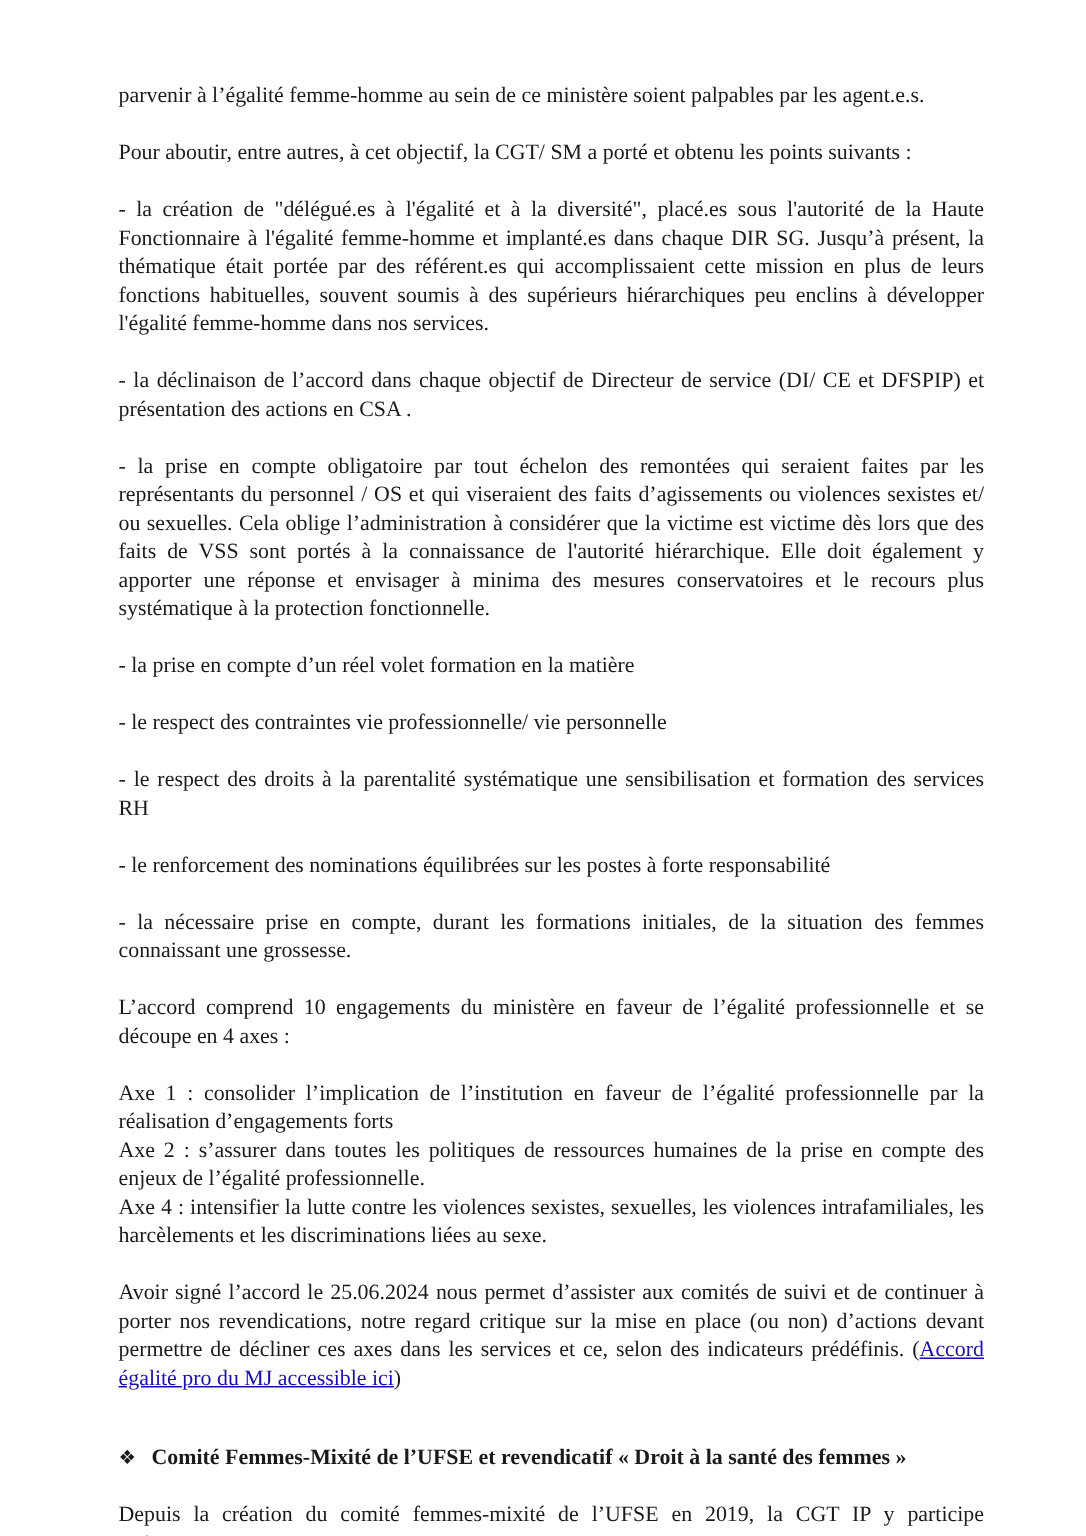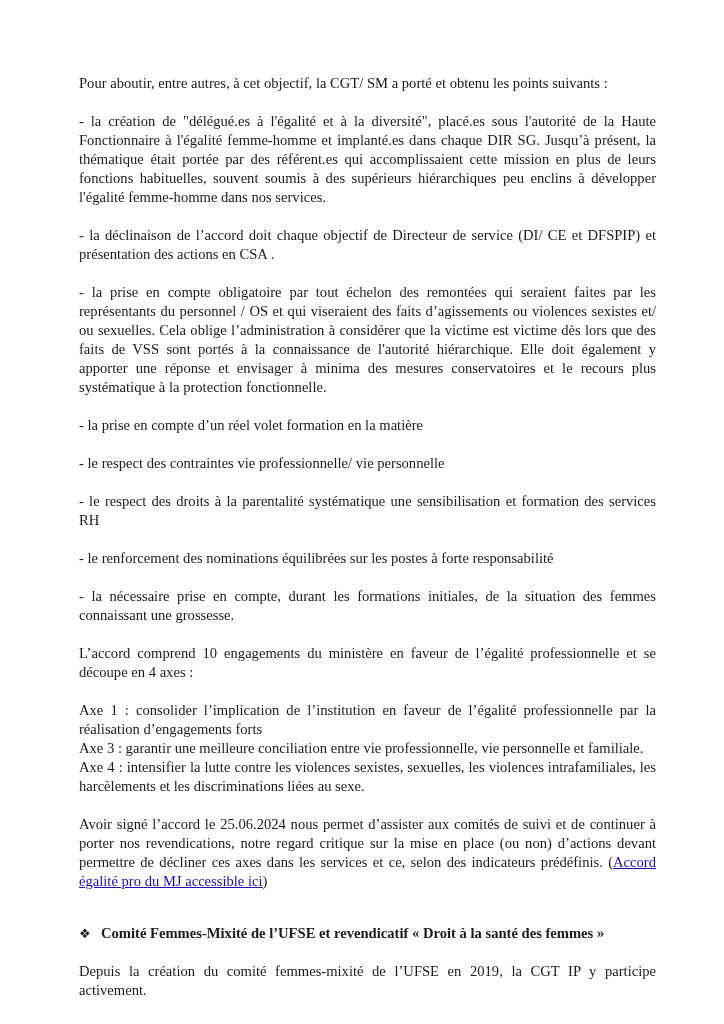--- a/index.html
+++ b/index.html
@@ -14,43 +14,44 @@
   .gap-lg { height: 33px; }
   a.link { color: #1a0dab; text-decoration: underline; }
   .heading { font-weight: bold; display: flex; align-items: baseline; }
   .heading .bullet { width: 22px; font-size: 13px; font-weight: normal; }
   .heading .htext { }
 </style>
 </head>
 <body>
 
 <div class="page">
+  <p>parvenir à l’égalité femme-homme au sein de ce ministère soient palpables par les agent.e.s.</p>
   <div class="gap"></div>
   <p>Pour aboutir, entre autres, à cet objectif, la CGT/ SM a porté et obtenu les points suivants :</p>
   <div class="gap"></div>
   <p>-  la création de "délégué.es à l'égalité et à la diversité", placé.es sous l'autorité de la Haute Fonctionnaire à l'égalité femme-homme et implanté.es dans chaque DIR SG.  Jusqu’à présent, la thématique était portée par des référent.es qui accomplissaient cette mission en plus de leurs fonctions habituelles, souvent soumis à des supérieurs hiérarchiques peu enclins à développer l'égalité femme-homme dans nos services.</p>
   <div class="gap"></div>
-  <p> - la déclinaison de l’accord doit chaque objectif de Directeur de service (DI/ CE et DFSPIP) et présentation des actions en CSA .</p>
+  <p> - la déclinaison de l’accord dans chaque objectif de Directeur de service (DI/ CE et DFSPIP) et présentation des actions en CSA .</p>
   <div class="gap"></div>
   <p>- la prise en compte obligatoire par tout échelon des remontées qui seraient faites par les représentants du personnel / OS et qui viseraient des faits d’agissements ou violences sexistes et/ ou sexuelles. Cela oblige l’administration à considérer que la victime est victime dès lors que des faits de VSS sont portés à la connaissance de l'autorité hiérarchique. Elle doit également y apporter une réponse et envisager à minima des mesures conservatoires et le recours plus systématique à la protection fonctionnelle.</p>
   <div class="gap"></div>
   <p>- la prise en compte d’un réel volet formation en la matière</p>
   <div class="gap"></div>
   <p>- le respect des contraintes vie professionnelle/ vie personnelle</p>
   <div class="gap"></div>
   <p>- le respect des droits à la parentalité systématique une sensibilisation et formation des services RH</p>
   <div class="gap"></div>
   <p> - le renforcement des nominations équilibrées sur les postes à forte responsabilité</p>
   <div class="gap"></div>
   <p>  - la nécessaire prise en compte, durant les formations initiales, de la situation des femmes connaissant une grossesse.</p>
   <div class="gap"></div>
   <p>L’accord comprend 10 engagements du ministère en faveur de l’égalité professionnelle et se découpe en 4 axes :</p>
   <div class="gap"></div>
   <p>Axe 1 : consolider l’implication de l’institution en faveur de l’égalité professionnelle par la réalisation d’engagements forts</p>
-  <p>Axe 3 : garantir une meilleure conciliation entre vie professionnelle, vie personnelle et familiale.</p>
+  <p>Axe 2 : s’assurer dans toutes les politiques de ressources humaines de la prise en compte des enjeux de l’égalité professionnelle.</p>
   <p>Axe 4 : intensifier la lutte contre les violences sexistes, sexuelles, les violences intrafamiliales, les harcèlements et les discriminations liées au sexe.</p>
   <div class="gap"></div>
   <p><span>Avoir signé l’accord le 25.06.2024 nous permet d’assister aux comités de suivi et de continuer à porter nos revendications, notre regard critique sur la mise en place (ou non) d’actions devant permettre de décliner ces axes dans les services et ce, selon des indicateurs prédéfinis. (</span><a class="link" href="#">Accord égalité pro du MJ accessible ici</a><span>)</span></p>
   <div class="gap-lg"></div>
   <div class="heading">
     <span class="bullet">❖</span>
     <span class="htext">Comité Femmes-Mixité de l’UFSE et revendicatif « Droit à la santé des femmes »</span>
   </div>
   <div class="gap"></div>
   <p>Depuis la création du comité femmes-mixité de l’UFSE en 2019, la CGT IP y participe activement.</p>

